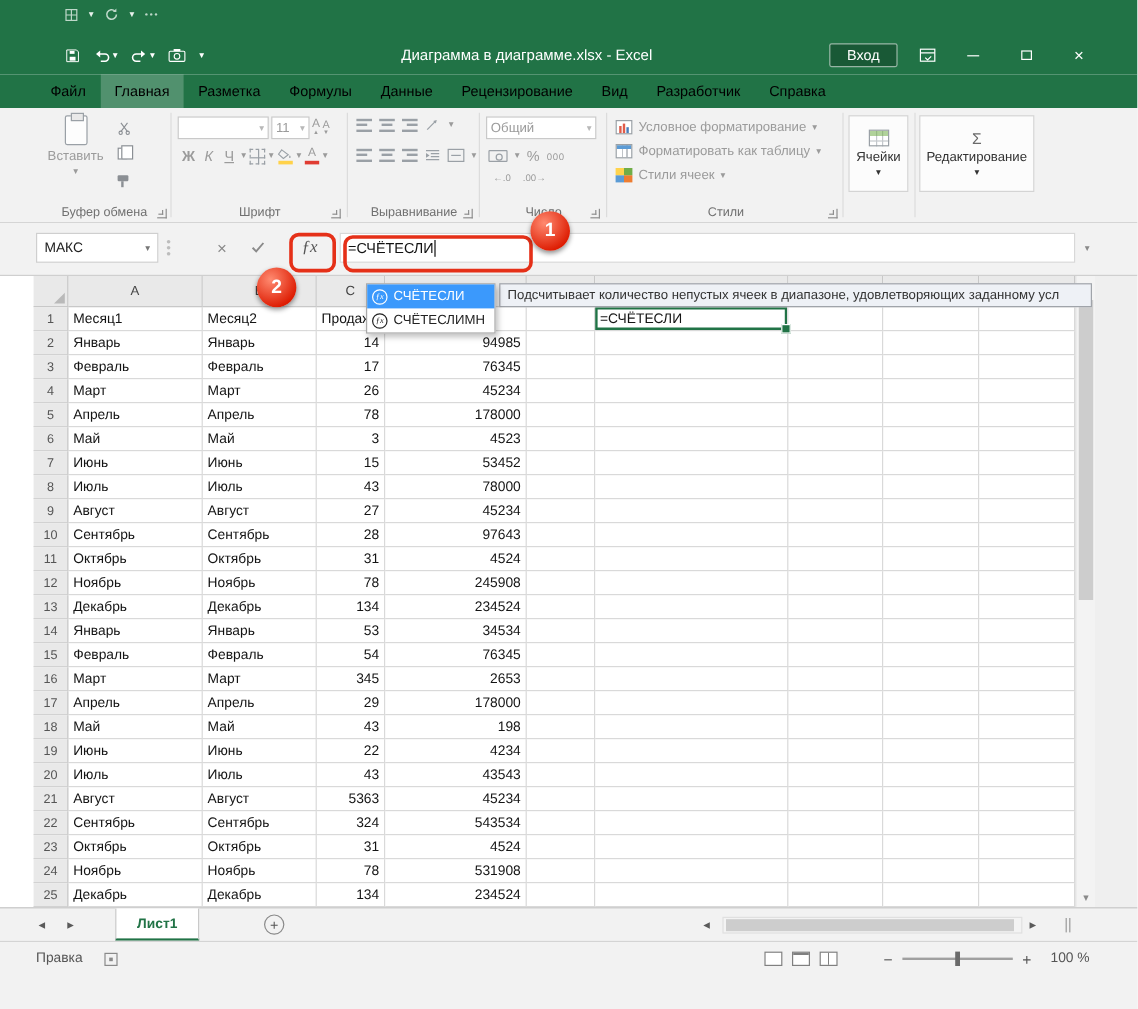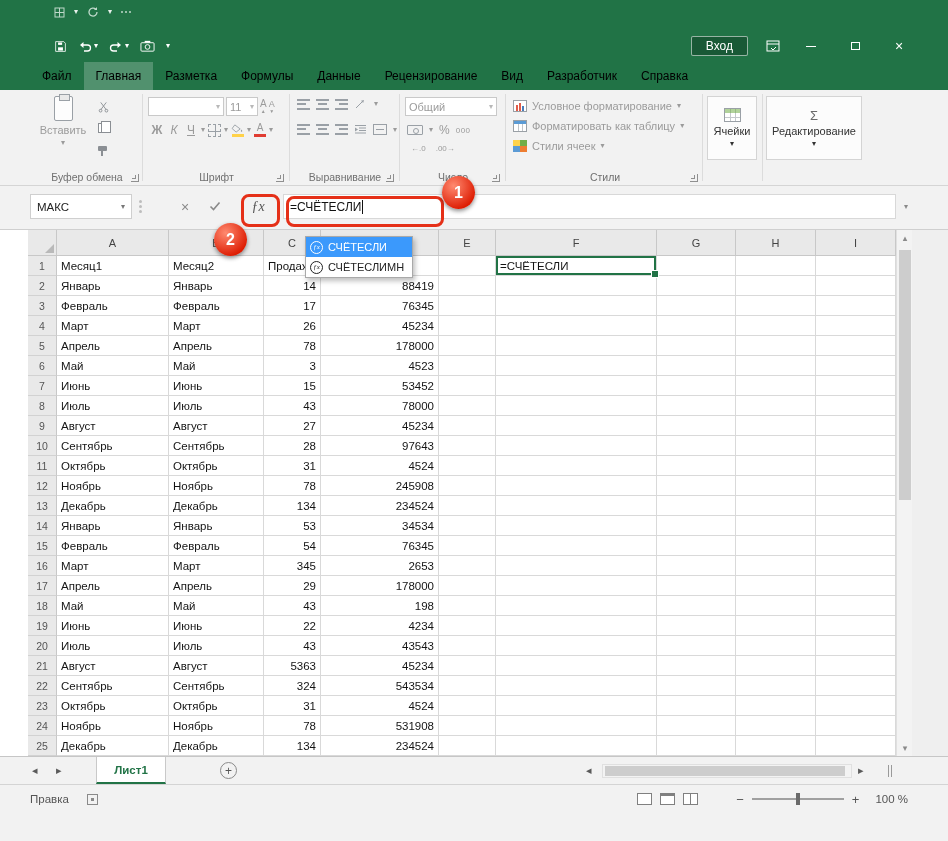--- a/index.html
+++ b/index.html
@@ -182,20 +182,21 @@
           </span>
         <span>
             <svg width="15" height="12" viewBox="0 0 16 12">
               <rect x="1" y="2.5" width="14" height="9" rx="1" fill="none" stroke="#fff"></rect>
               <circle cx="8" cy="7" r="2.5" fill="none" stroke="#fff"></circle>
               <rect x="5" y="0.5" width="6" height="2" fill="#fff"></rect>
             </svg>
           </span>
         <span class="dd">▾</span>
       </div>
+      <div class="wtitle">Диаграмма в диаграмме.xlsx  -  Excel</div>
       <div class="wright">
         <button class="signin">Вход</button>
         <span>
             <svg width="14" height="12" viewBox="0 0 14 12">
               <rect x="1" y="1" width="12" height="10" fill="none" stroke="#fff"></rect>
               <path d="M1 4h12" stroke="#fff"></path>
               <path d="M5 8l2 2 3-3" fill="none" stroke="#fff"></path>
             </svg>
           </span>
         <span class="winbtn">
@@ -442,21 +443,21 @@
           <div class="cell active" style="width: 161px;">=СЧЁТЕСЛИ</div>
           <div class="cell" style="width: 79px;"></div>
           <div class="cell" style="width: 80px;"></div>
           <div class="cell" style="width: 80px;"></div>
         </div>
         <div class="grow">
           <div class="rh">2</div>
           <div class="cell" style="width: 112px;">Январь</div>
           <div class="cell" style="width: 95px;">Январь</div>
           <div class="cell num" style="width: 57px;">14</div>
-          <div class="cell num" style="width: 118px;">88419</div>
+          <div class="cell num" style="width: 118px;">94985</div>
           <div class="cell" style="width: 57px;"></div>
           <div class="cell" style="width: 161px;"></div>
           <div class="cell" style="width: 79px;"></div>
           <div class="cell" style="width: 80px;"></div>
           <div class="cell" style="width: 80px;"></div>
         </div>
         <div class="grow">
           <div class="rh">3</div>
           <div class="cell" style="width: 112px;">Февраль</div>
           <div class="cell" style="width: 95px;">Февраль</div>
@@ -776,19 +777,22 @@
   <div class="ac">
       <div class="acitem sel">
         <span class="fxc">ƒx</span>
         <span>СЧЁТЕСЛИ</span>
       </div>
       <div class="acitem">
         <span class="fxc">ƒx</span>
         <span>СЧЁТЕСЛИМН</span>
       </div>
     </div>
+  <div class="actip">
+      <span>Подсчитывает количество непустых ячеек в диапазоне, удовлетворяющих заданному усл</span>
+    </div>
 
   <div class="ann-rect" style="left:286px;top:196px;width:158px;height:31px"></div>
   <div class="ann-num" style="left:442px;top:176px">1</div>
   <div class="ann-rect" style="left:241px;top:194px;width:39px;height:33px"></div>
   <div class="ann-num" style="left:214px;top:223px">2</div>
 
 </div>
 
 </body></html>

